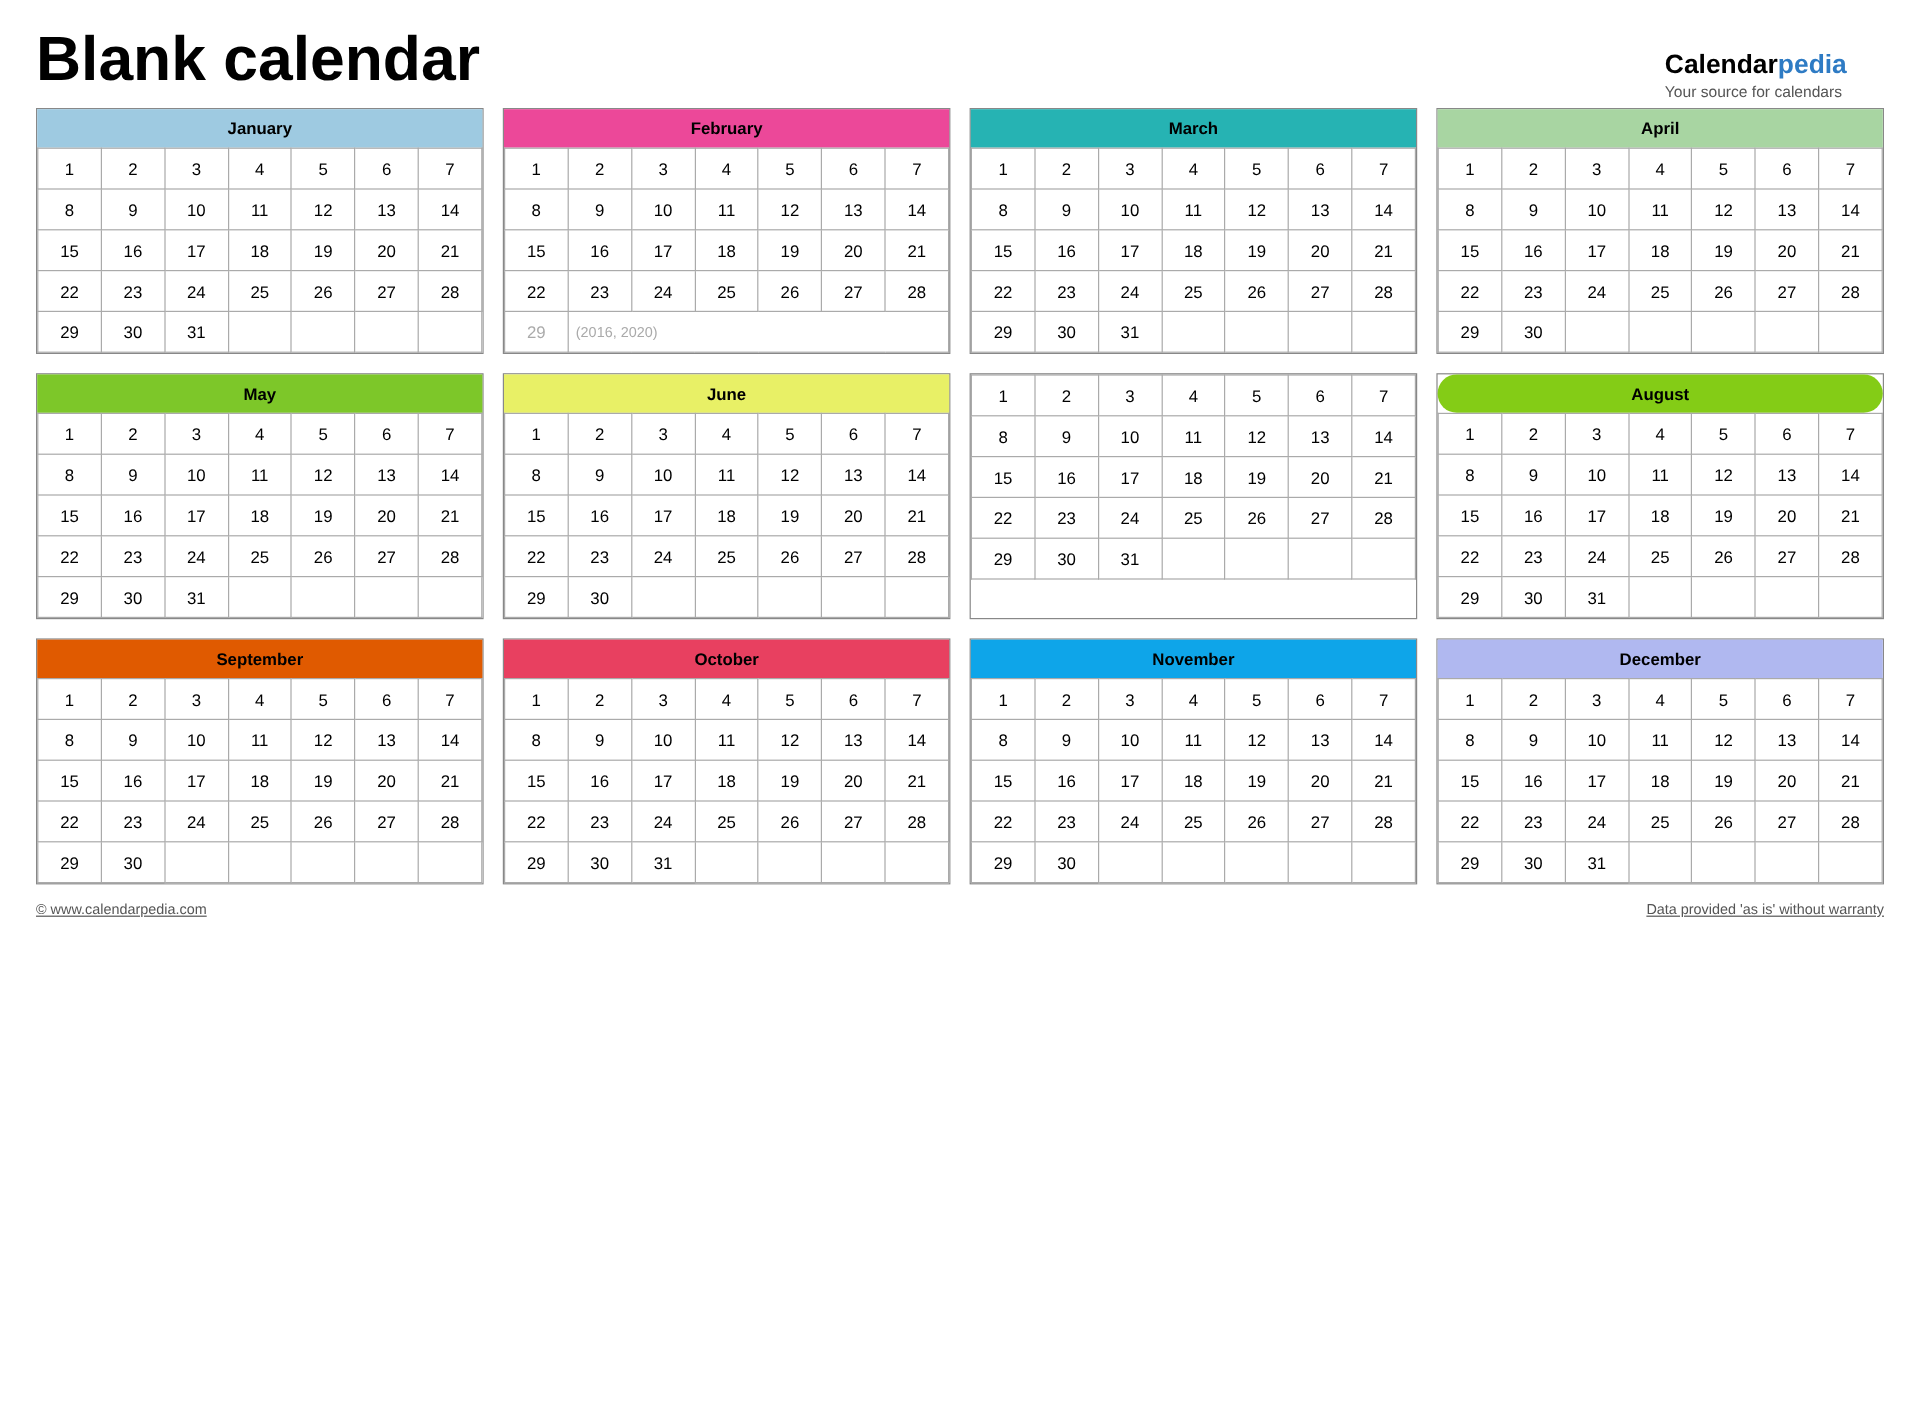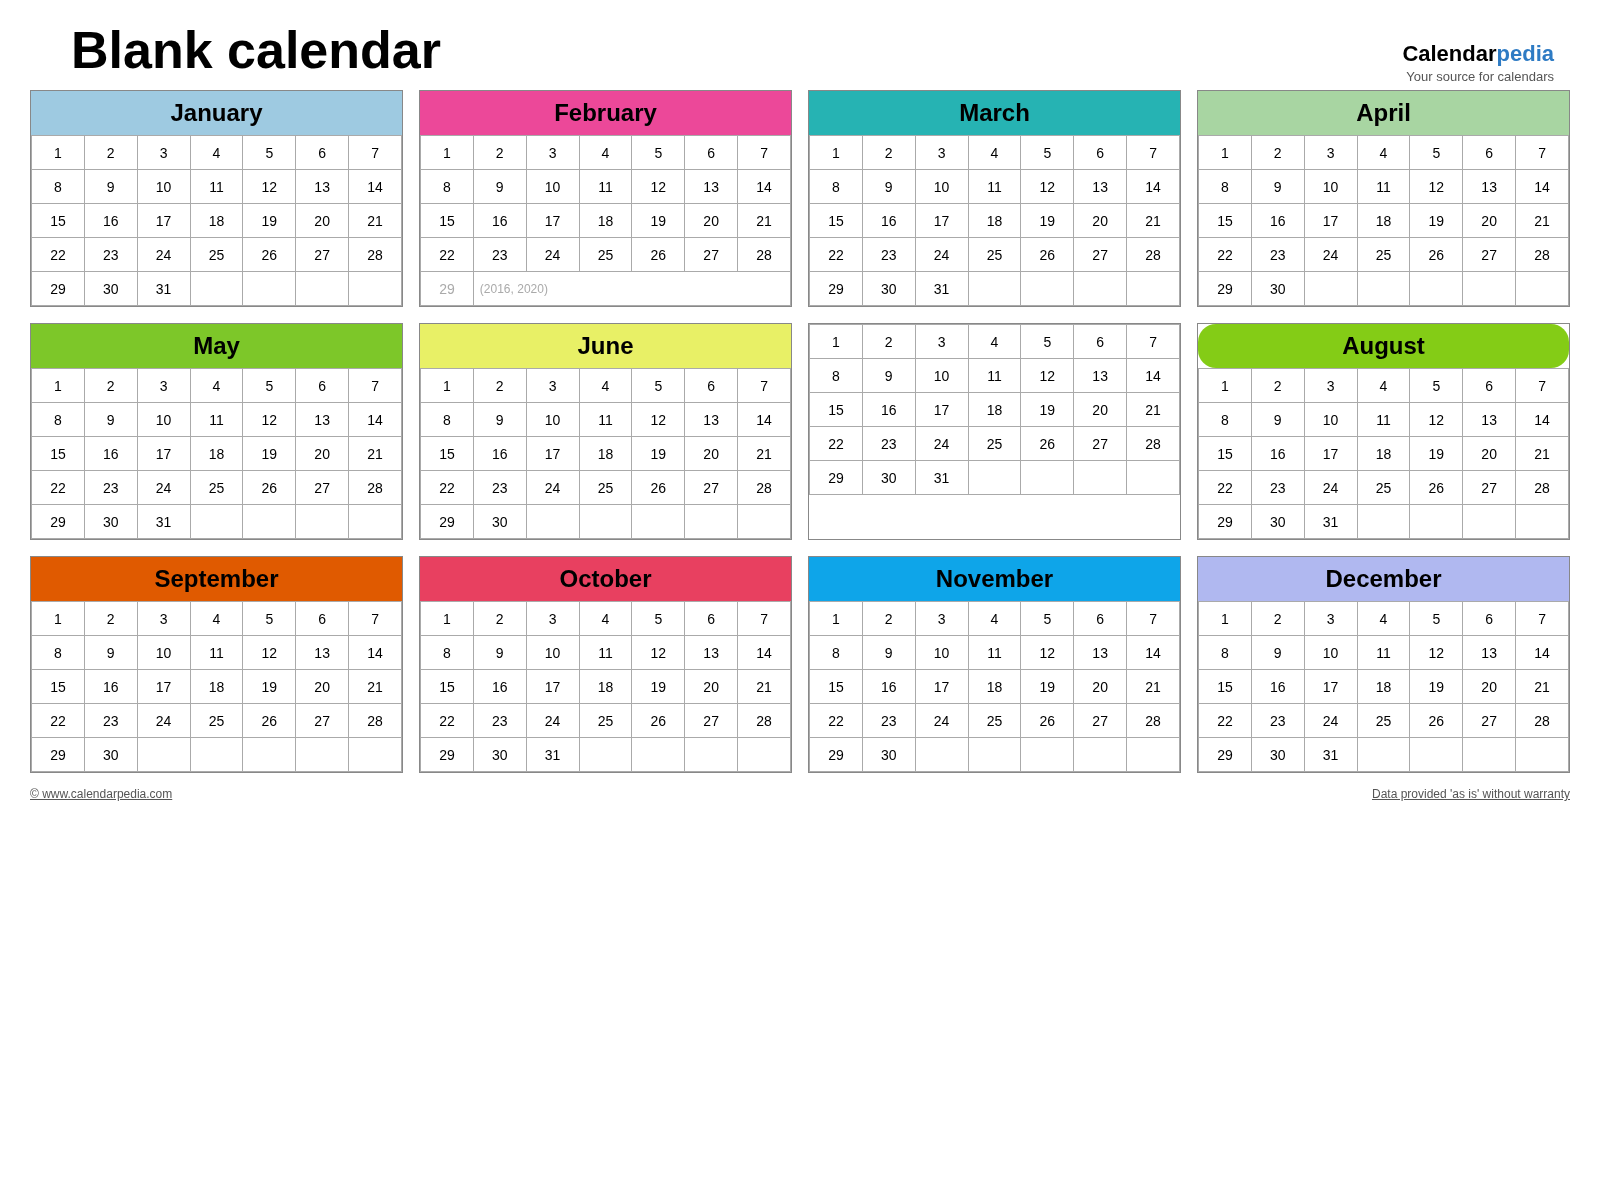--- a/index.html
+++ b/index.html
@@ -8,45 +8,43 @@
       font-family: Arial, sans-serif;
       padding: 20px 30px;
       width: 1600px;
       min-height: 1181px;
     }
     .page-title {
       font-size: 52px;
       font-weight: bold;
       color: #000;
       margin-bottom: 10px;
-      margin-left: 41px;
     }
     .logo {
       position: absolute;
       top: 20px;
-      right: 16px;
-      text-align: right;
+      right: 31px;
       font-size: 22px;
       line-height: 1.3;
     }
     .logo-calendar { color: #000; font-weight: bold; }
     .logo-pedia { color: #2e7bc4; font-weight: bold; }
     .logo-sub { font-size: 13px; color: #555; display: block; }
     .calendars-grid {
       display: grid;
       grid-template-columns: repeat(4, 1fr);
       gap: 16px;
       margin-top: 10px;
     }
     .month-calendar {
       border: 1.5px solid #888;
     }
     .month-header {
       text-align: center;
-      font-size: 24px;
+      font-size: 14px;
       font-weight: bold;
       padding: 8px 0;
       color: #000;
     }
     .month-grid {
       width: 100%;
       border-collapse: collapse;
     }
     .month-grid td {
       border: 1px solid #aaa;

